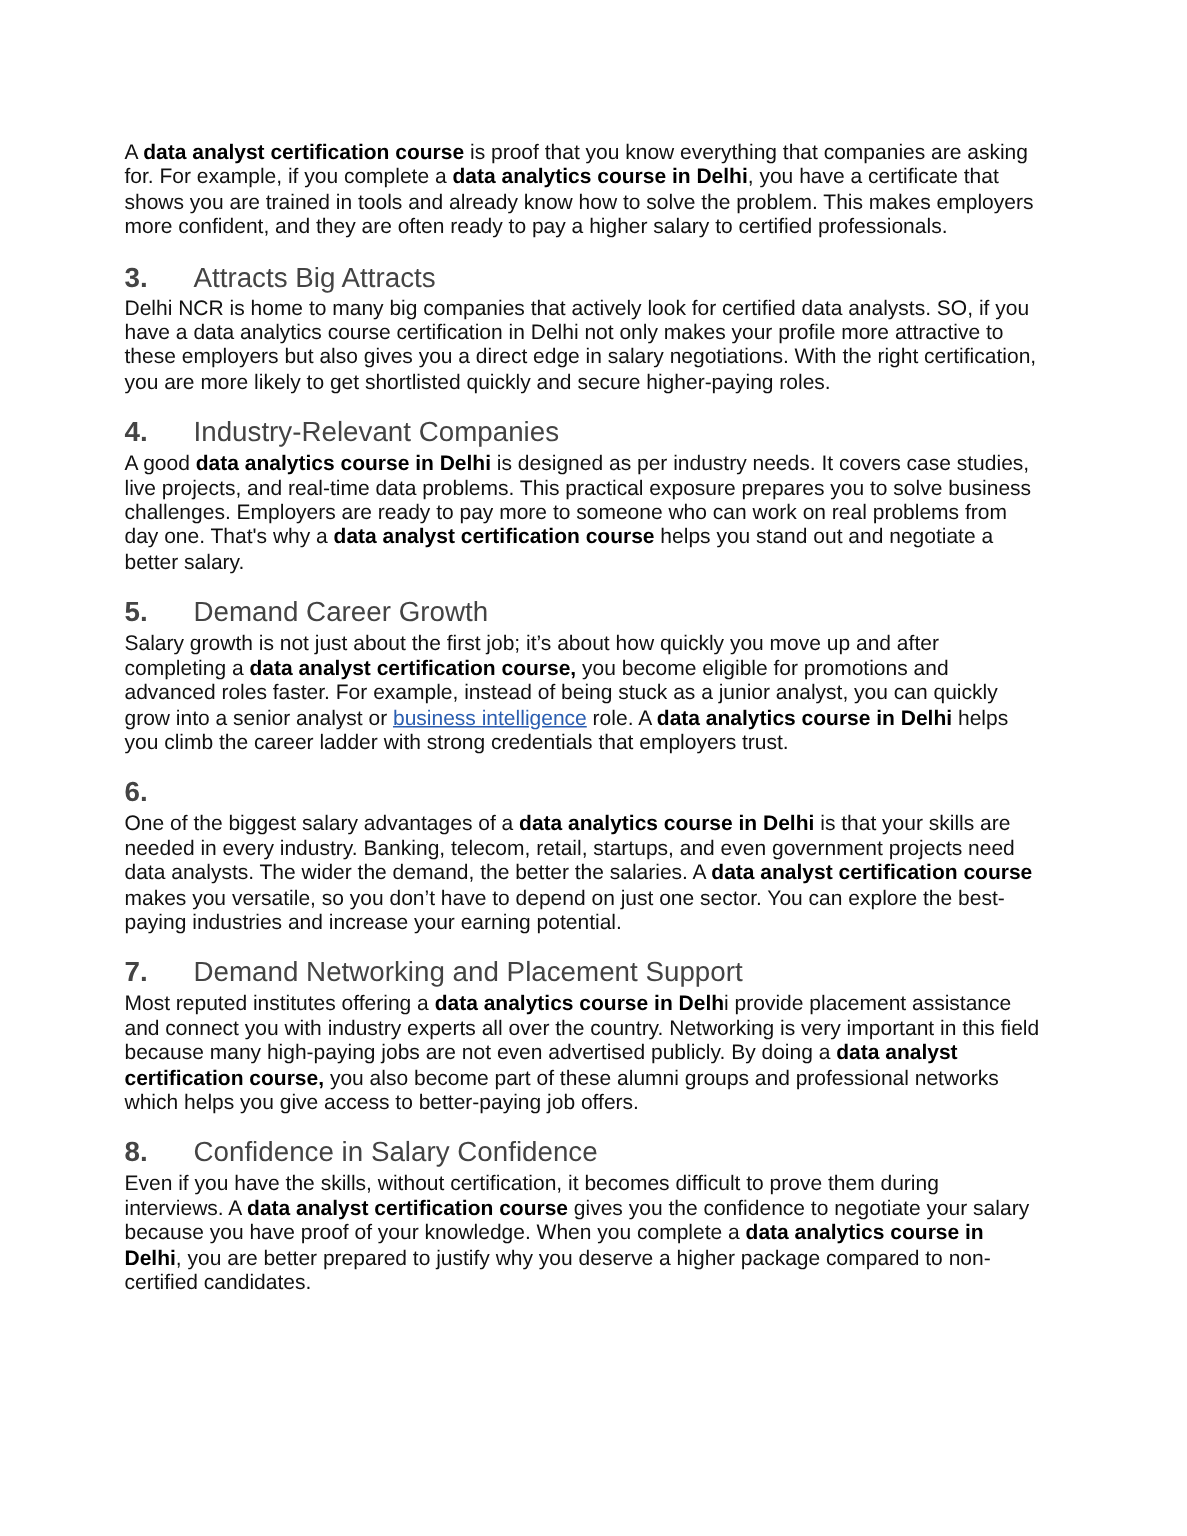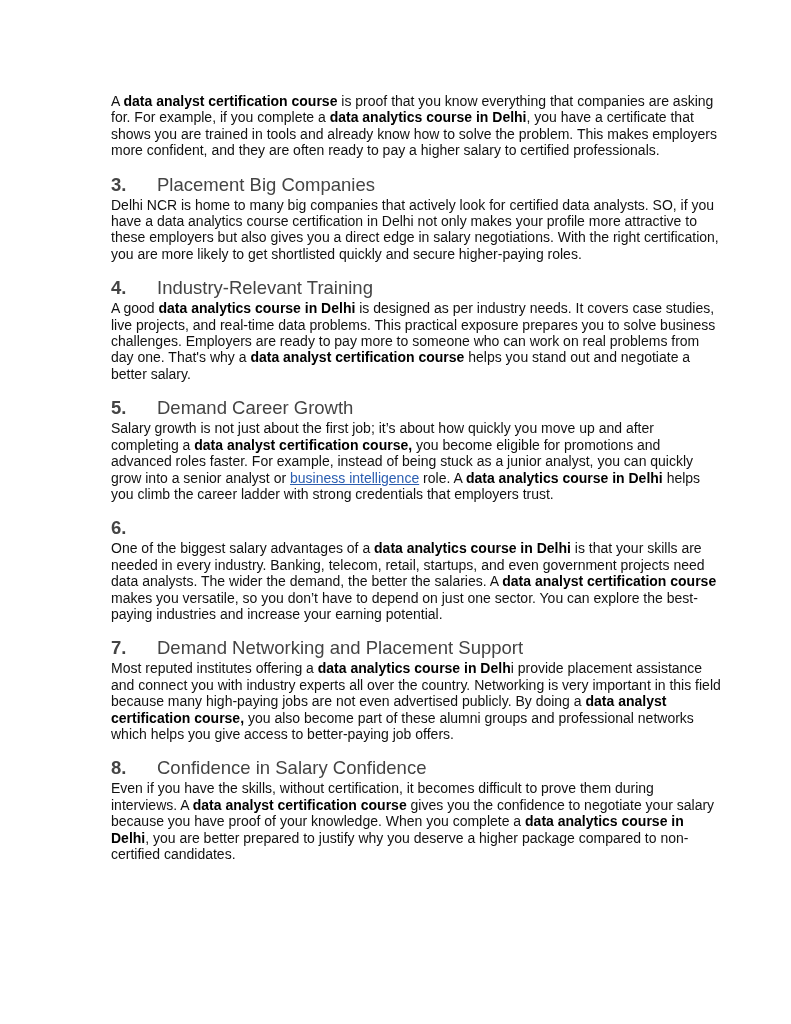--- a/index.html
+++ b/index.html
@@ -1,18 +1,18 @@
 <!DOCTYPE html>
 <html><head>
 <meta charset="utf-8">
 <style>
   html, body { margin: 0; padding: 0; background: #ffffff; }
   body { width: 791px; height: 1024px; position: relative; overflow: hidden; }
   .page {
-    position: absolute; left: 111px; top: 93px; width: 612px;
+    position: absolute; left: 83px; top: 93px; width: 612px;
     font-family: "Liberation Sans", sans-serif;
     color: #111111;
     font-size: 14px;
     line-height: 16.4px;
   }
   .para { margin: 0; }
   .para b { font-weight: bold; color: #000; }
   .para a { color: #2a5db0; text-decoration: underline; }
   .heading {
     margin: 0;
@@ -29,29 +29,29 @@
 </head>
 <body>
 
 <div class="page">
   <p class="para"><span>A </span><b>data analyst certification course</b><span> is proof that you know everything that companies are asking for. For example, if you complete a </span><b>data analytics course in Delhi</b><span>, you have a certificate that shows you are trained in tools and already know how to solve the problem. This makes employers more confident, and they are often ready to pay a higher salary to certified professionals.</span></p>
 
   <div id="sections">
   <div class="section">
     <h2 class="heading">
       <span class="num">3.</span>
-      <span class="title">Placement Big Companies</span>
+      <span class="title">Attracts Big Attracts</span>
     </h2>
     <p class="para"><span>Delhi NCR is home to many big companies that actively look for certified data analysts. SO, if you have a data analytics course certification in Delhi not only makes your profile more attractive to these employers but also gives you a direct edge in salary negotiations. With the right certification, you are more likely to get shortlisted quickly and secure higher-paying roles.</span></p>
   </div>
 
   <div class="section">
     <h2 class="heading">
       <span class="num">4.</span>
-      <span class="title">Industry-Relevant Training</span>
+      <span class="title">Industry-Relevant Companies</span>
     </h2>
     <p class="para"><span>A good </span><b>data analytics course in Delhi</b><span> is designed as per industry needs. It covers case studies, live projects, and real-time data problems. This practical exposure prepares you to solve business challenges. Employers are ready to pay more to someone who can work on real problems from day one. That's why a </span><b>data analyst certification course</b><span> helps you stand out and negotiate a better salary.</span></p>
   </div>
 
   <div class="section">
     <h2 class="heading">
       <span class="num">5.</span>
       <span class="title">Demand Career Growth</span>
     </h2>
     <p class="para"><span>Salary growth is not just about the first job; it’s about how quickly you move up and after completing a </span><b>data analyst certification course,</b><span> you become eligible for promotions and advanced roles faster. For example, instead of being stuck as a junior analyst, you can quickly grow into a senior analyst or </span><a href="#">business intelligence</a><span> role. A </span><b>data analytics course in Delhi</b><span> helps you climb the career ladder with strong credentials that employers trust.</span></p>

